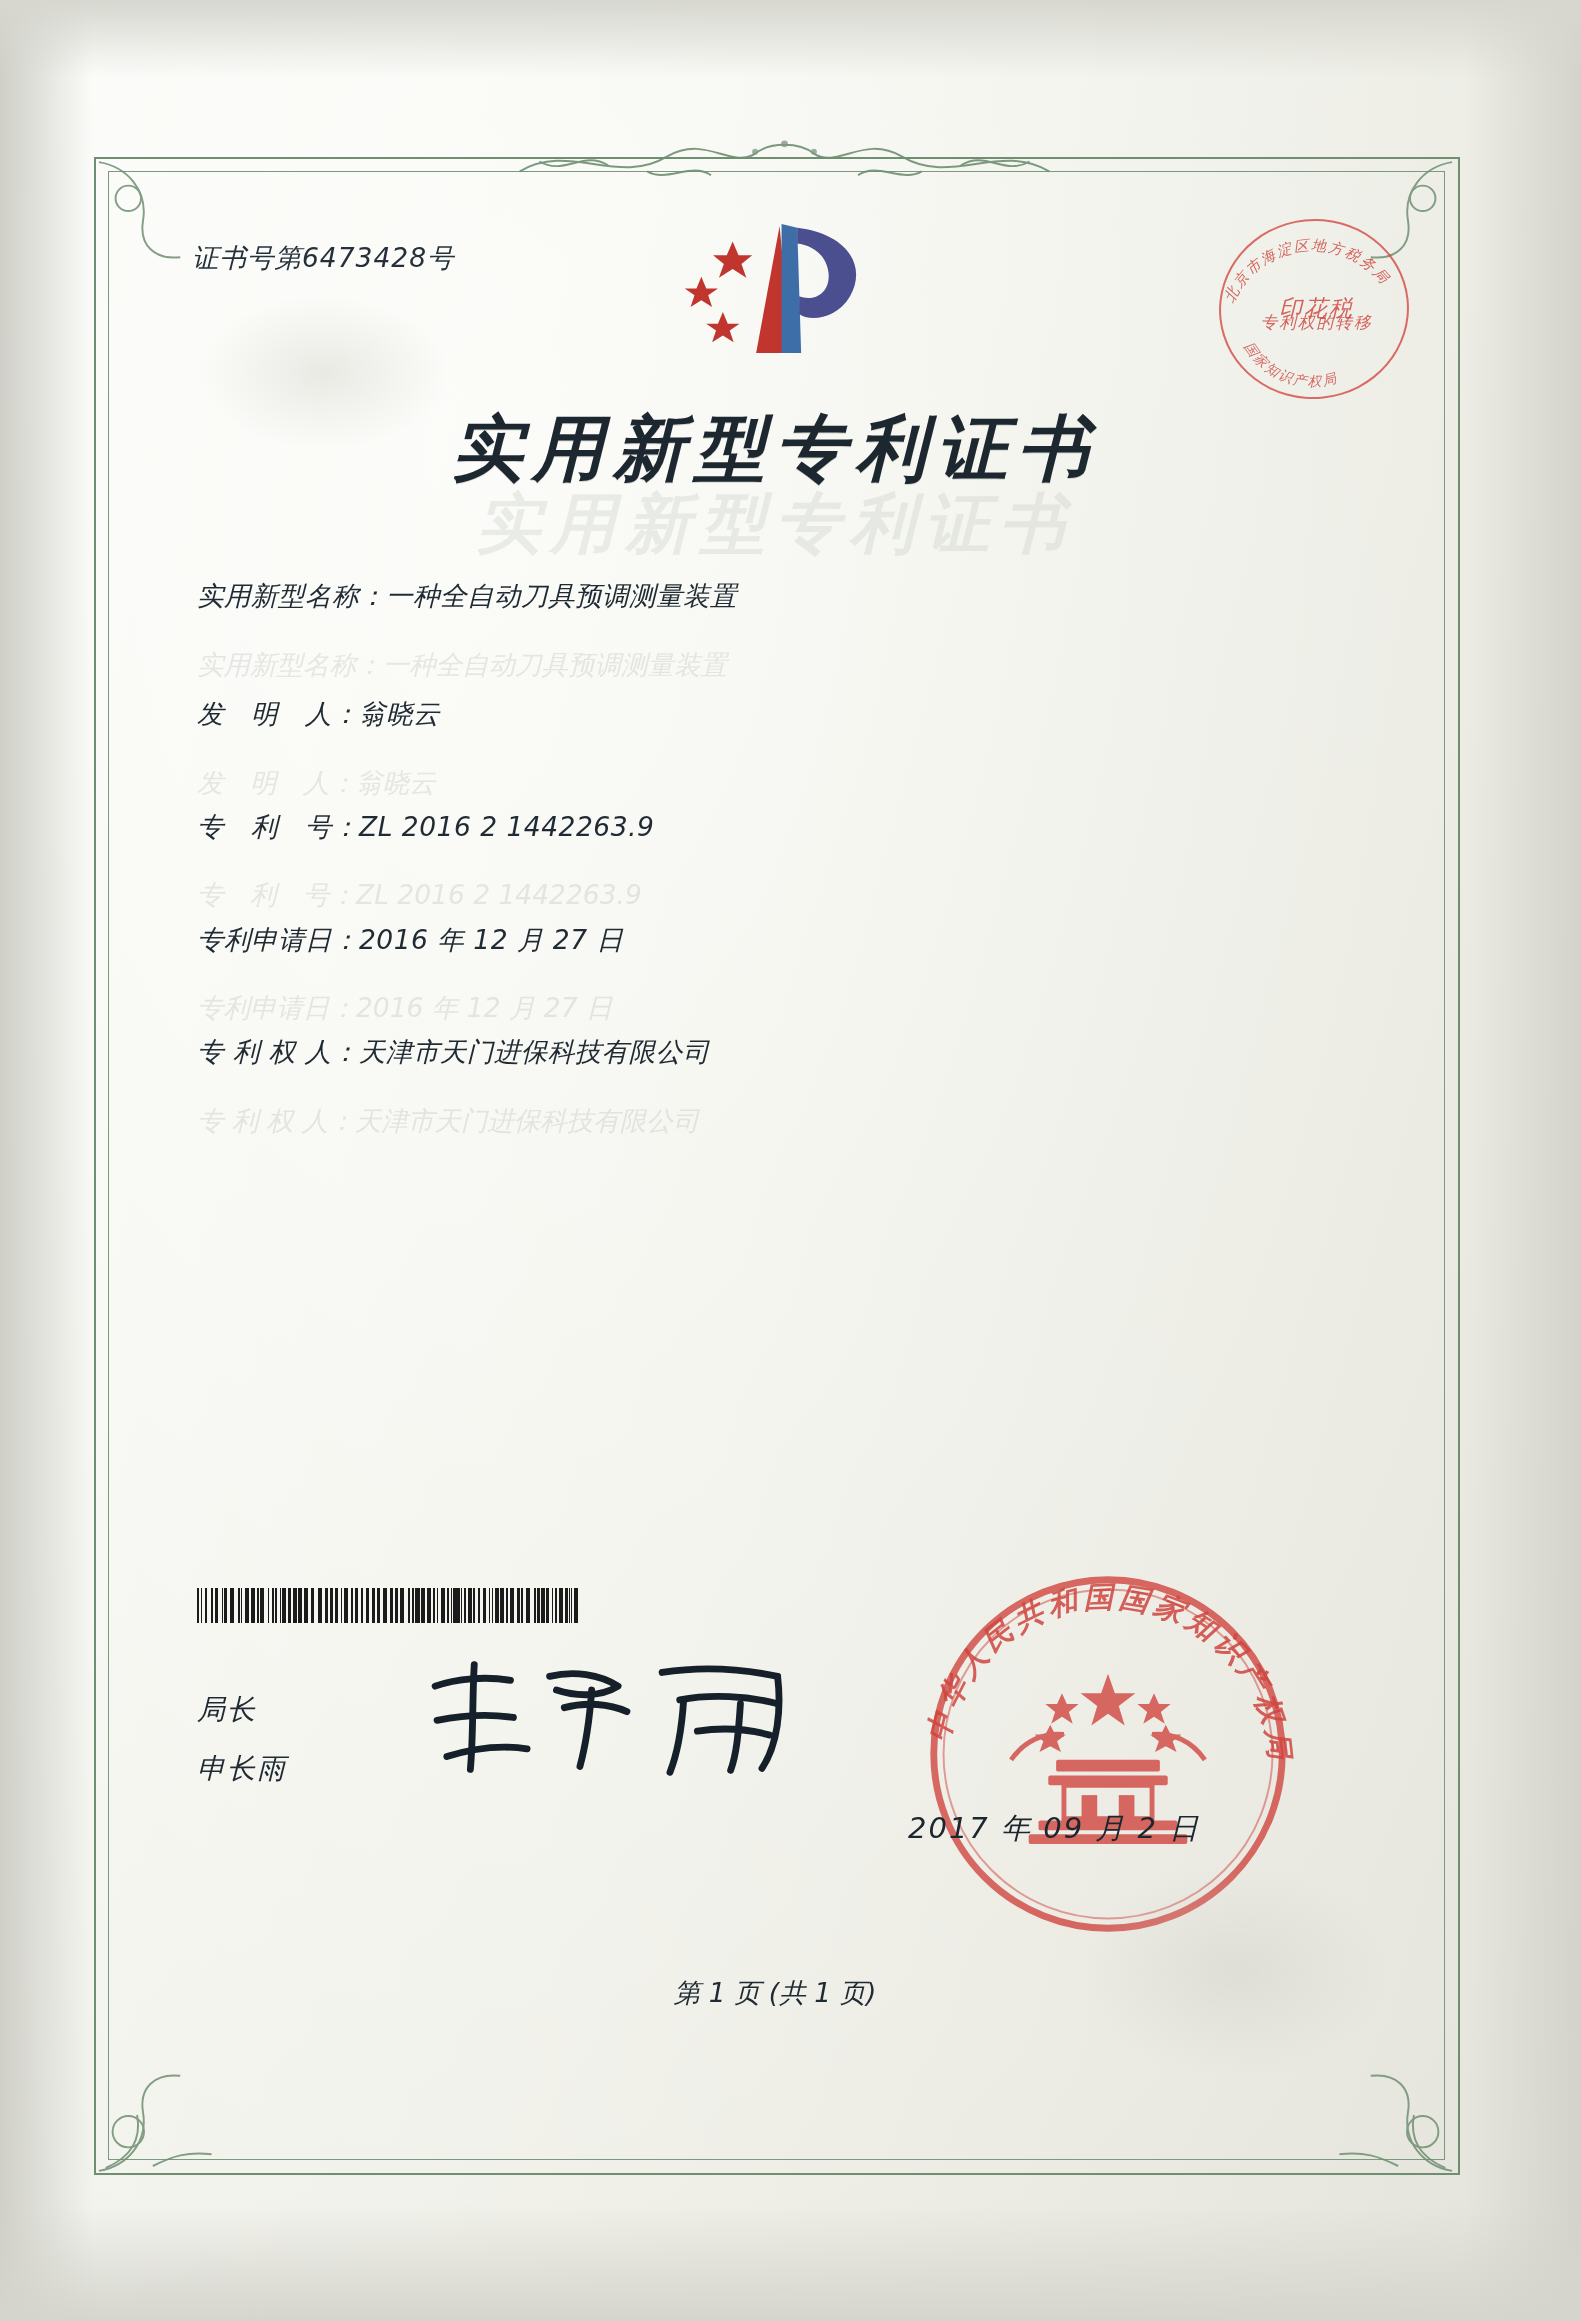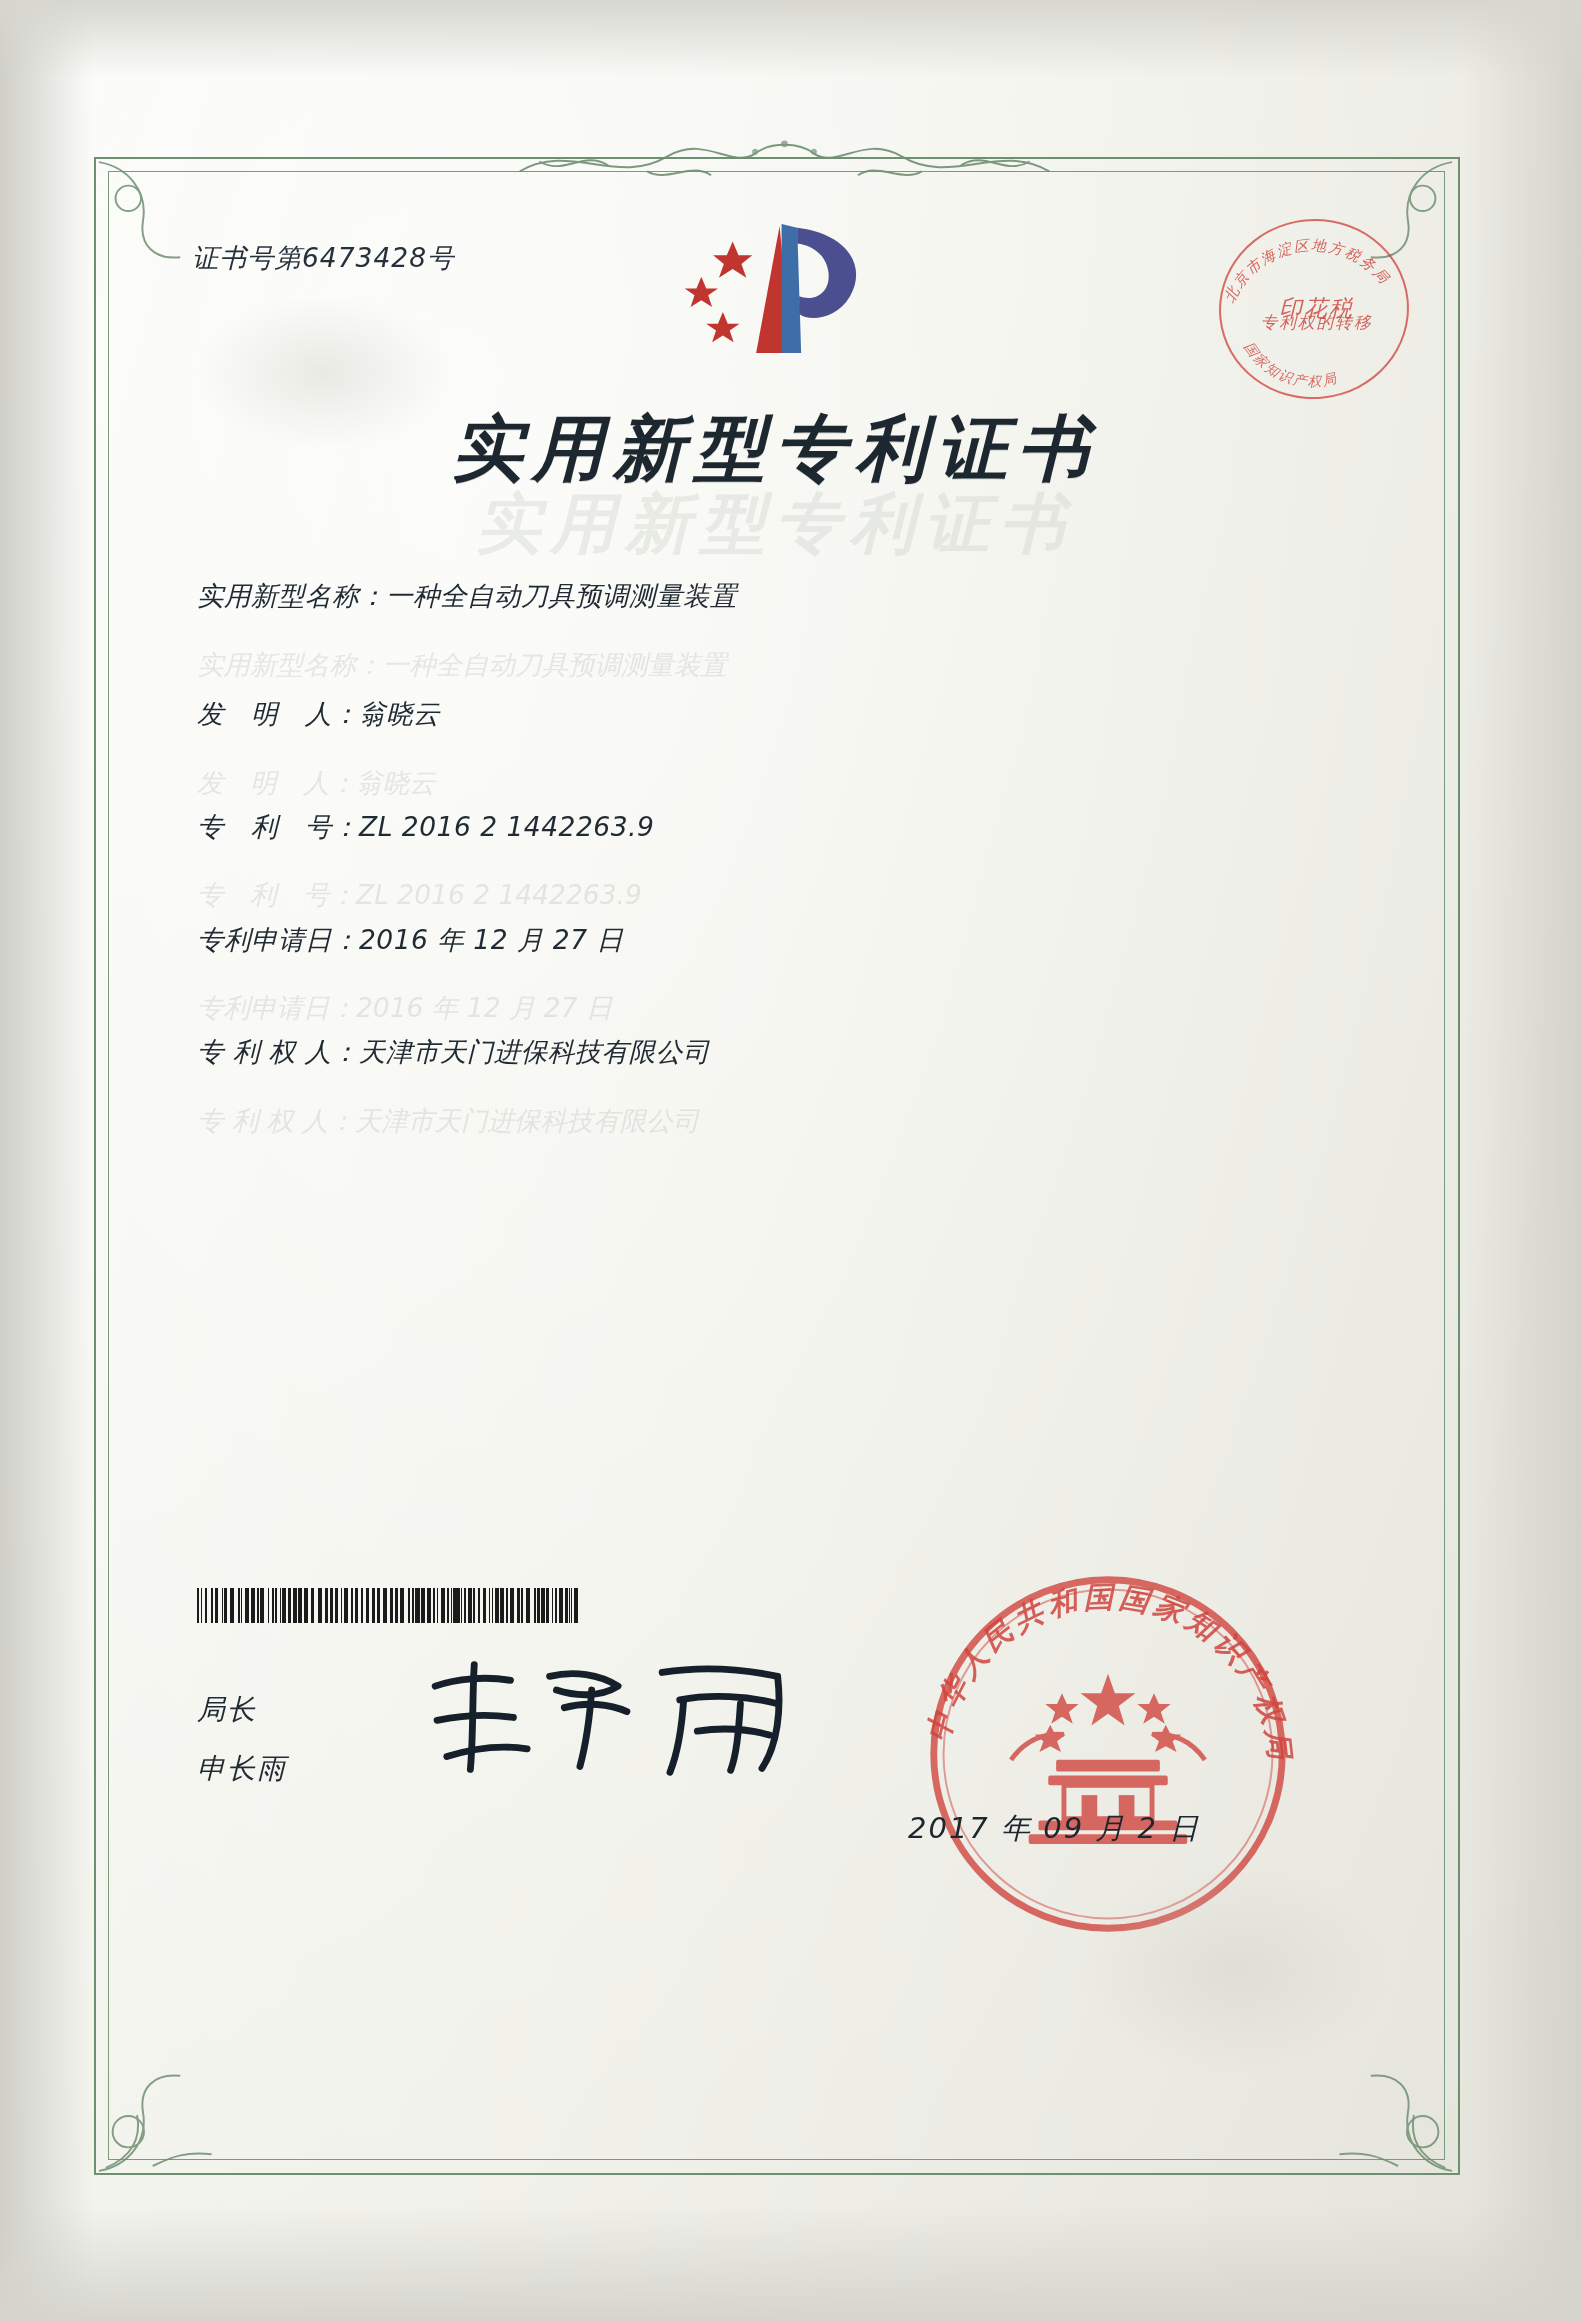--- a/index.html
+++ b/index.html
@@ -471,18 +471,19 @@
           <rect x="124" y="258" width="142" height="10" rx="2"></rect>
           <rect x="114" y="272" width="162" height="10" rx="2"></rect>
           <path d="M96 196 C110 176, 130 168, 150 170" fill="none" stroke="#d0453f" stroke-width="5"></path>
           <path d="M294 196 C280 176, 260 168, 240 170" fill="none" stroke="#d0453f" stroke-width="5"></path>
         </g>
       </svg>
     </div>
 
     <div class="seal-date">2017 年 09 月 2 日</div>
 
+    <div class="page-no">第 1 页 (共 1 页)</div>
   </div>
 
   <div class="blotch" style="left:196px;top:294px;width:255px;height:157px;background:radial-gradient(ellipse,rgba(200,200,190,.35),rgba(200,200,190,0) 70%);"></div>
   <div class="blotch" style="left:1078px;top:1862px;width:314px;height:216px;background:radial-gradient(ellipse,rgba(205,205,195,.4),rgba(205,205,195,0) 70%);"></div>
 </div>
 
 
 </body></html>

